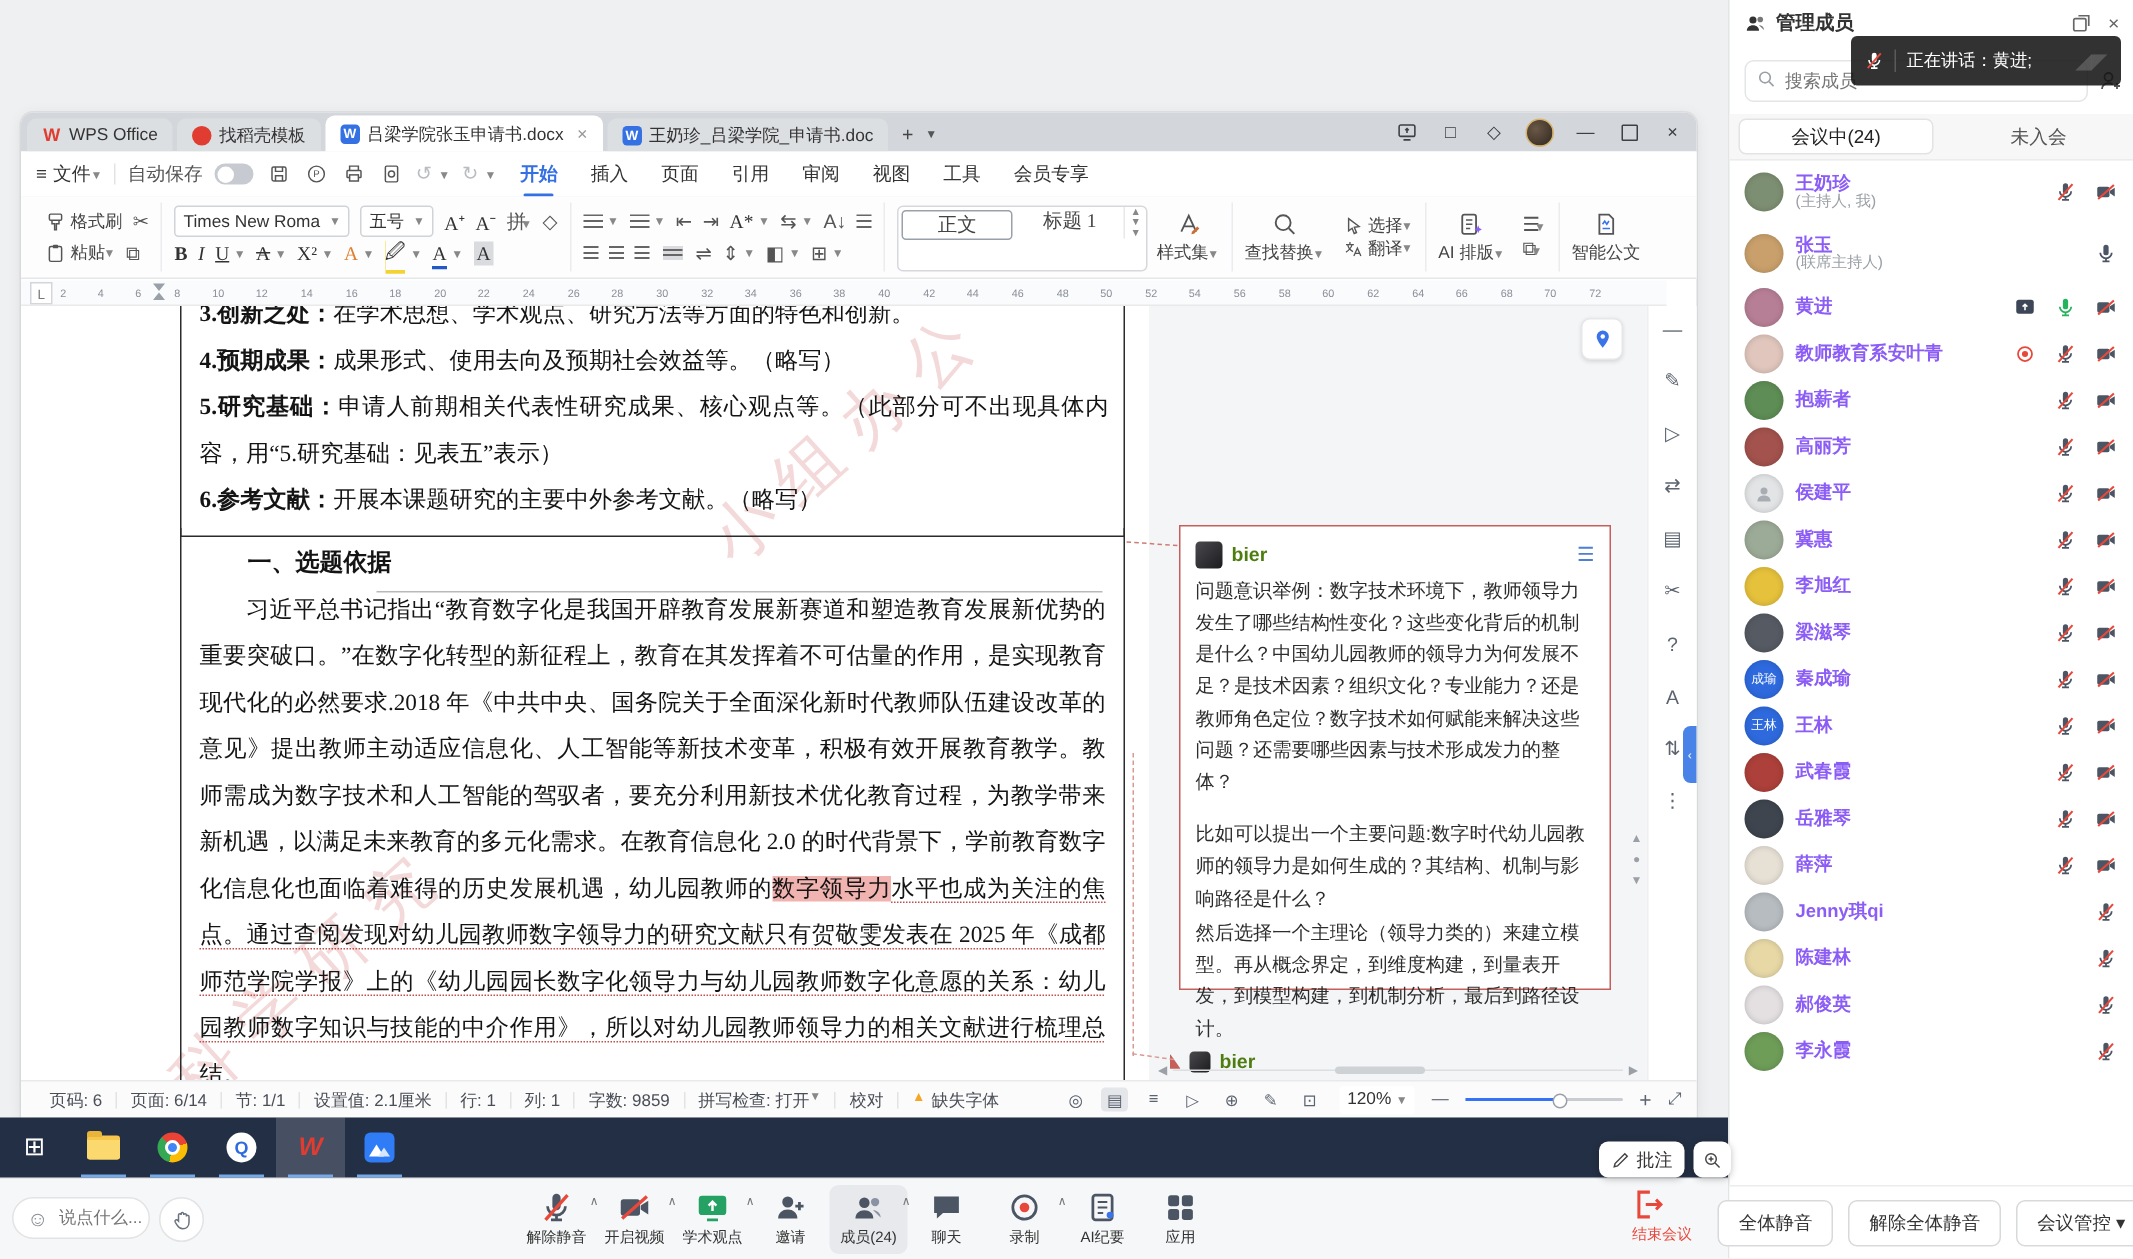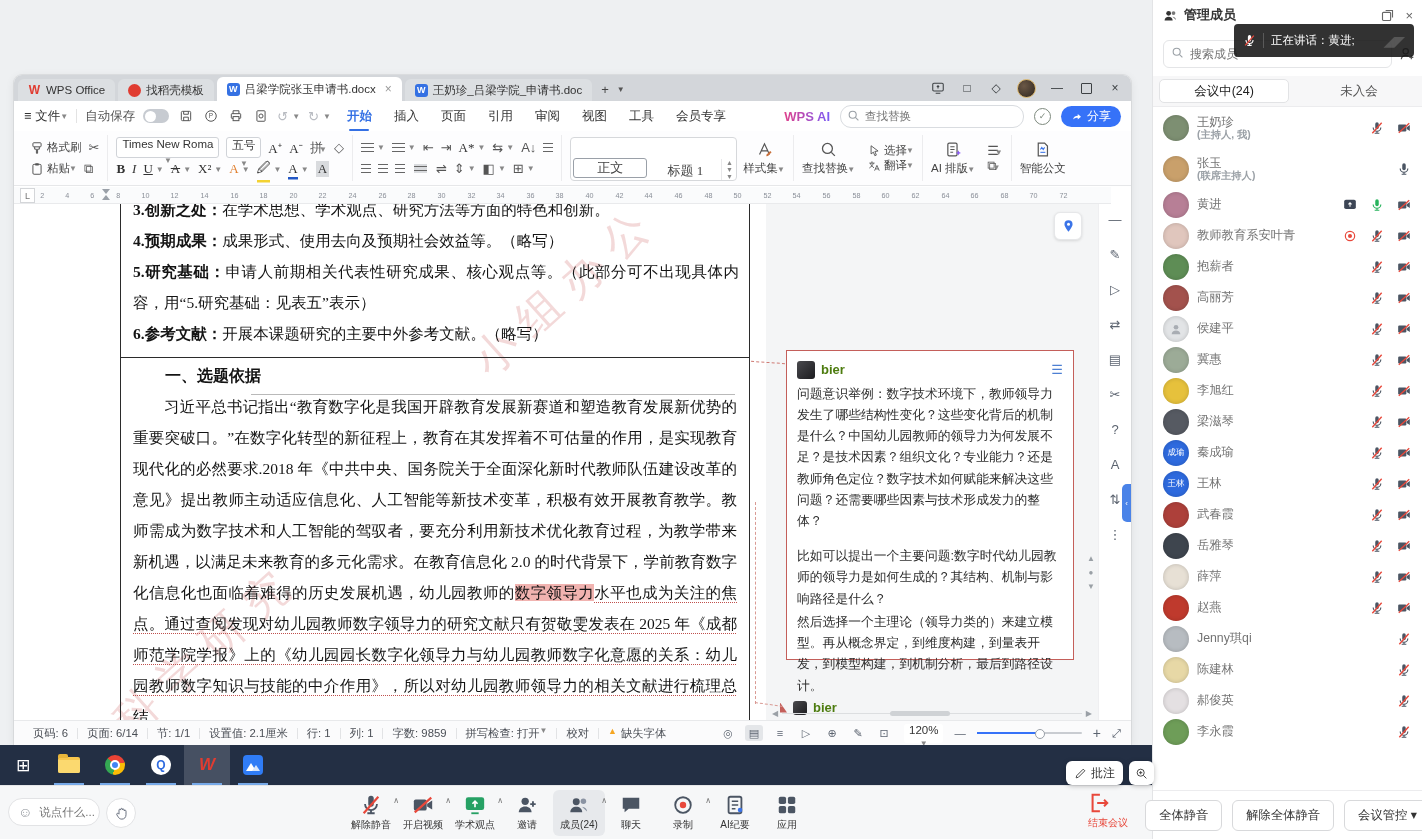--- a/index.html
+++ b/index.html
@@ -48,33 +48,33 @@
   .sync-ok{width:15px;height:15px;border:1.4px solid #7e8a7e;border-radius:50%;color:#7e8a7e;font-size:9px;display:flex;align-items:center;justify-content:center;}
   .share-btn{height:21px;background:#3672f8;color:#fff;border-radius:11px;display:flex;align-items:center;gap:4px;padding:0 10px;font-size:12px;}
   .ai-logo{font-weight:bold;background:linear-gradient(90deg,#e0418b,#7b5bf5);-webkit-background-clip:text;background-clip:text;color:transparent;font-size:13px;}
   
   #ribbon{left:0;top:56px;right:0;height:55px;background:#fdfdfe;border-bottom:1px solid #e6e7e9;display:flex;align-items:stretch;padding:4px 0 4px 8px;box-sizing:border-box;font-size:11.5px;color:#444;}
   .rgroup{display:flex;flex-direction:column;justify-content:space-between;padding:2px 8px;border-right:1px solid #ececee;}
   .rrow{display:flex;align-items:center;gap:7px;height:22px;}
   .rtool{display:flex;align-items:center;gap:3px;color:#444;}
   .rtool svg{width:14px;height:14px;}
   .g{color:#555;font-size:13px;}
-  .sel{border:1px solid #d0d3d8;border-radius:3px;padding:0 5px;height:19px;display:flex;align-items:center;gap:6px;font-size:11.5px;color:#333;background:#fff;white-space:nowrap;flex-direction:column;}
+  .sel{border:1px solid #d0d3d8;border-radius:3px;padding:0 5px;height:19px;display:flex;align-items:center;gap:6px;font-size:11.5px;color:#333;background:#fff;white-space:nowrap;}
   .sel .ch{font-size:8px;color:#888;}
   .fmt{font-family:"Liberation Serif",serif;font-size:13px;color:#333;}
   .fmt.b{font-weight:bold;}
   .fmt.i{font-style:italic;}
   .fmt.u{text-decoration:underline;}
   .fmt.s{text-decoration:line-through;}
   .bar-y{box-shadow:0 2.5px 0 #f3d232;}
   .bar-b{box-shadow:0 2.5px 0 #2358c6;}
   .shaded{background:#d9dbde;padding:0 2px;}
   .li{width:13px;height:9px;background:repeating-linear-gradient(to bottom,#666 0 1.3px,transparent 1.3px 3.8px);}
   .li.sm{width:10px;}
-  .style-box{border:1px solid #d6d8db;border-radius:4px;background:#fff;display:flex;align-items:flex-end;height:42px;margin-top:2px;}
+  .style-box{border:1px solid #d6d8db;border-radius:4px;background:#fff;display:flex;align-items:flex-start;height:42px;margin-top:2px;}
   .style-cell{width:72px;display:flex;align-items:center;justify-content:center;font-family:"Liberation Serif",serif;font-size:13px;}
   .style-cell.on{border:1.5px solid #9aa0a8;border-radius:3px;margin:2px;}
   .style-arrows{width:14px;border-left:1px solid #e8e8ea;display:flex;flex-direction:column;align-items:center;justify-content:space-around;font-size:7px;color:#888;}
   .stack{display:flex;flex-direction:column;align-items:center;justify-content:center;gap:3px;}
   .stack svg{width:17px;height:17px;}
   .vcol{display:flex;flex-direction:column;justify-content:space-between;padding:1px 0;}
   
   #ruler{left:0;top:112px;right:20px;height:16px;background:#fafbfc;border-bottom:1px solid #e9eaec;}
   #tabstop{position:absolute;left:6px;top:1px;width:13px;height:13px;border:1px solid #d4d6d9;color:#777;font-size:9px;display:flex;align-items:center;justify-content:center;background:#fff;}
   #ruler-numbers{position:absolute;left:26px;top:0;width:1028px;height:16px;display:flex;justify-content:space-between;align-items:center;}
@@ -198,22 +198,22 @@
   .padd{color:#666;}
   .padd svg{width:16px;height:16px;}
   #p-tabs{position:absolute;left:0;top:76px;right:0;height:30px;background:#f7f7f8;border-bottom:1px solid #ececee;display:flex;}
   .p-tab{flex:1;display:flex;align-items:center;justify-content:center;font-size:12.5px;color:#555;}
   .p-tab.active{background:#fff;border:1px solid #e2e3e5;border-radius:5px;margin:3px 6px;color:#222;}
   #member-list{position:absolute;left:0;top:107px;right:0;bottom:48px;overflow:hidden;}
   .m-row{height:31px;display:flex;align-items:center;padding:0 12px 0 10px;gap:8px;}
   .m-row.two{height:41px;}
   .m-ava{width:26px;height:26px;border-radius:50%;flex:0 0 auto;display:flex;align-items:center;justify-content:center;color:#fff;font-size:8.5px;box-shadow:inset 0 0 4px rgba(0,0,0,.18);}
   .m-meta{display:flex;flex-direction:column;line-height:1.15;min-width:0;}
-  .m-name{font-size:12.3px;color:#737373;white-space:nowrap;}
-  .m-sub{font-size:10.3px;color:#9aa0a6;font-weight:bold;}
+  .m-name{font-size:12.3px;color:#8b5cf6;white-space:nowrap;font-weight:bold;}
+  .m-sub{font-size:10.3px;color:#9aa0a6;}
   .m-icons{margin-left:auto;display:flex;align-items:center;gap:13px;}
   .mi{width:14px;height:14px;}
   .mi svg{width:14px;height:14px;}
   #p-footer{position:absolute;left:0;bottom:0;right:0;height:48px;border-top:1px solid #ececee;display:flex;align-items:center;justify-content:center;gap:10px;background:#fff;}
   .pf-btn{border:1px solid #d8d9db;border-radius:6px;background:#fff;padding:6px 13px;font-size:12.3px;color:#333;white-space:nowrap;}
 </style>
 </head>
 <body>
 
 <div id="wps" class="abs">
@@ -299,41 +299,20 @@
     <div id="menu-items">
         <span class="menu-item active">开始</span>
         <span class="menu-item">插入</span>
         <span class="menu-item">页面</span>
         <span class="menu-item">引用</span>
         <span class="menu-item">审阅</span>
         <span class="menu-item">视图</span>
         <span class="menu-item">工具</span>
         <span class="menu-item">会员专享</span>
       </div>
-    <div class="mb-right">
-      <span class="ai-logo">WPS AI</span>
-      <span class="search-wrap">
-        <span class="mag">
-            <svg viewBox="0 0 24 24" width="13" height="13">
-              <circle cx="10.5" cy="10.5" r="6.5" fill="none" stroke="#9aa0a6" stroke-width="2"></circle>
-              <path d="M15.5 15.5 21 21" stroke="#9aa0a6" stroke-width="2"></path>
-            </svg>
-          </span>
-        <input id="doc-search" placeholder="查找替换" style="">
-      </span>
-      <span class="sync-ok">✓</span>
-      <span class="share-btn">
-          <span style="width:12px;height:12px;display:flex;">
-            <svg viewBox="0 0 24 24" width="12" height="12">
-              <path d="M4 19c1.2-5.5 5.5-7.5 9.5-7.5V8l6.5 5.5-6.5 5.5v-3.5C9.5 15.5 6 16.5 4 19z" fill="#fff"></path>
-            </svg>
-          </span>
-          <span>分享</span>
-        </span>
-    </div>
   </div>
 
   <div id="ribbon" class="abs">
     <div class="rgroup">
       <div class="rrow">
         <span class="rtool">
             <span>
               <svg viewBox="0 0 24 24" width="14" height="14">
                 <rect x="5" y="3" width="14" height="7" rx="1.5" fill="none" stroke="#555" stroke-width="1.7"></rect>
                 <path d="M8 10v4h3v7h2v-7h3v-4" fill="none" stroke="#555" stroke-width="1.7"></path>
@@ -1284,43 +1263,20 @@
           <span class="mi">
             <svg viewBox="0 0 24 24">
               <rect x="2" y="6" width="14" height="12" rx="2" fill="#4b5563"></rect>
               <path d="M16.5 10.5 22 7v10l-5.5-3.5z" fill="#4b5563"></path>
               <path d="M3 20 21 4" stroke="#e8483b" stroke-width="2.4"></path>
             </svg>
           </span>
         </div>
       </div>
       <div class="m-row">
-        <div class="m-ava" style="background: rgb(191, 58, 45);"></div>
-        <div class="m-meta">
-          <span class="m-name">赵燕</span>
-        </div>
-        <div class="m-icons">
-          <span class="mi">
-            <svg viewBox="0 0 24 24">
-              <rect x="9" y="2" width="6" height="12" rx="3" fill="#4b5563"></rect>
-              <path d="M5.5 11a6.5 6.5 0 0 0 13 0" fill="none" stroke="#4b5563" stroke-width="2"></path>
-              <path d="M12 17.5V21M8 21h8" stroke="#4b5563" stroke-width="2" fill="none"></path>
-              <path d="M4 21 20 3" stroke="#e8483b" stroke-width="2.4"></path>
-            </svg>
-          </span>
-          <span class="mi">
-            <svg viewBox="0 0 24 24">
-              <rect x="2" y="6" width="14" height="12" rx="2" fill="#4b5563"></rect>
-              <path d="M16.5 10.5 22 7v10l-5.5-3.5z" fill="#4b5563"></path>
-              <path d="M3 20 21 4" stroke="#e8483b" stroke-width="2.4"></path>
-            </svg>
-          </span>
-        </div>
-      </div>
-      <div class="m-row">
         <div class="m-ava" style="background: rgb(183, 188, 193);"></div>
         <div class="m-meta">
           <span class="m-name">Jenny琪qi</span>
         </div>
         <div class="m-icons">
           <span class="mi">
             <svg viewBox="0 0 24 24">
               <rect x="9" y="2" width="6" height="12" rx="3" fill="#4b5563"></rect>
               <path d="M5.5 11a6.5 6.5 0 0 0 13 0" fill="none" stroke="#4b5563" stroke-width="2"></path>
               <path d="M12 17.5V21M8 21h8" stroke="#4b5563" stroke-width="2" fill="none"></path>

